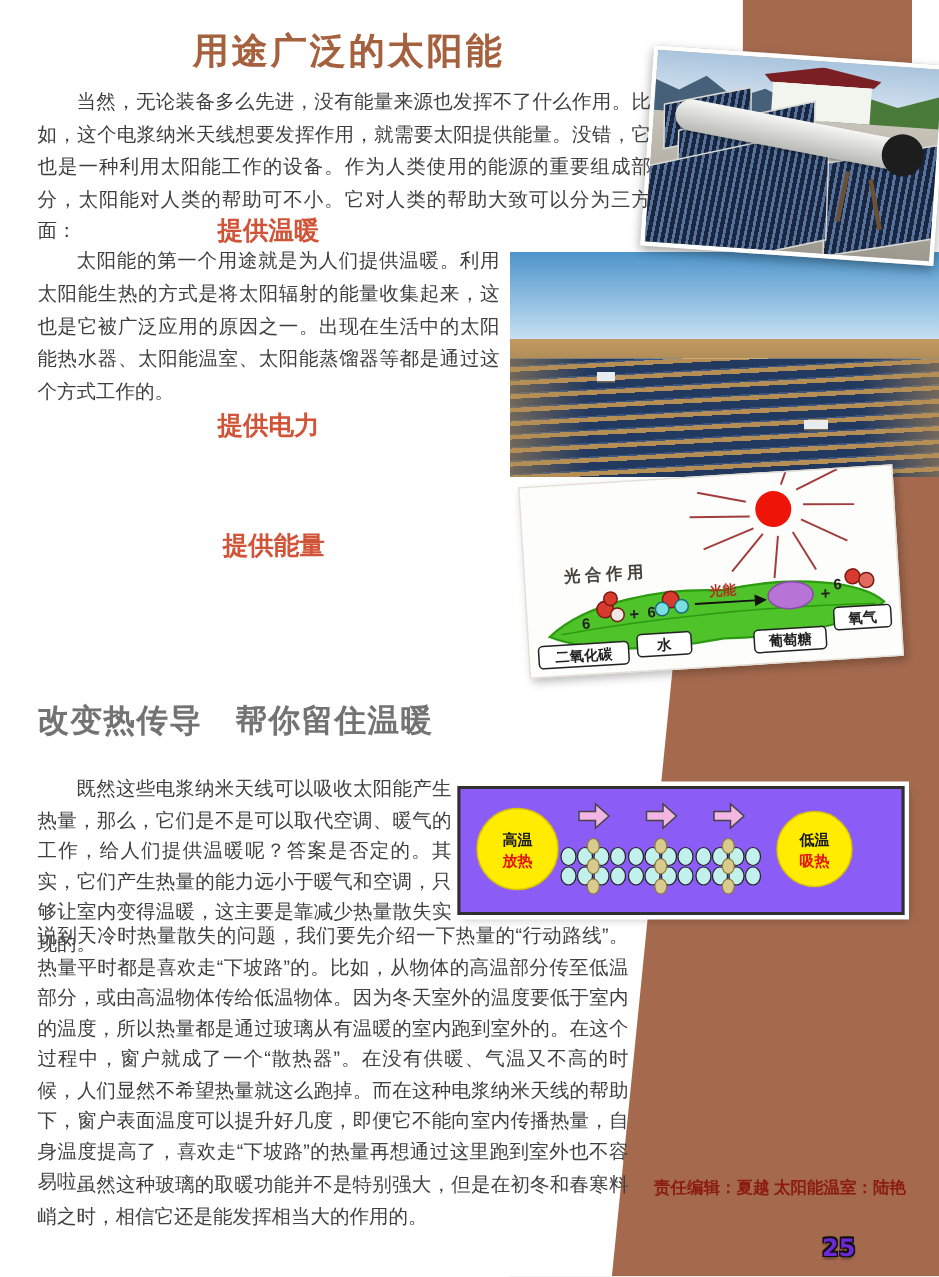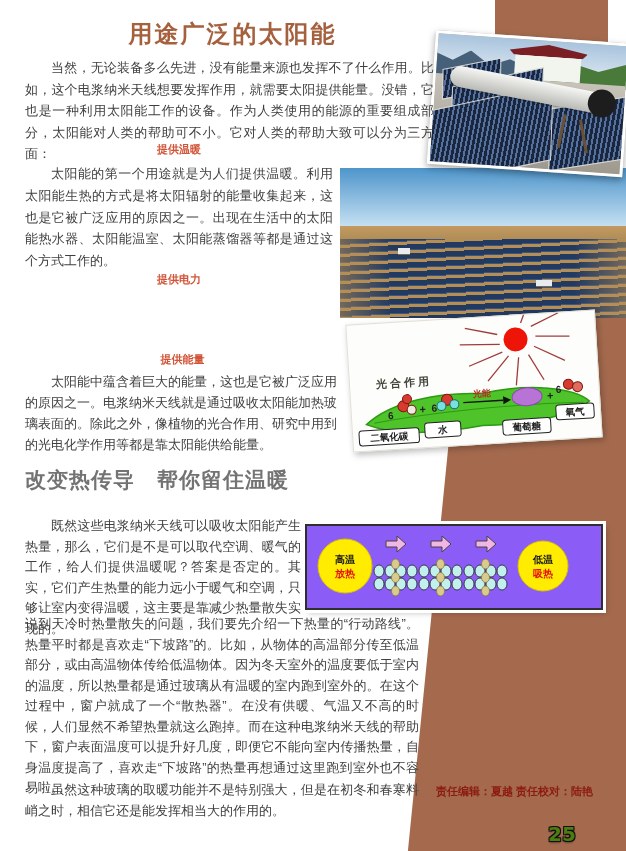--- a/index.html
+++ b/index.html
@@ -59,35 +59,35 @@
 
   
   .t{position:absolute;color:#3f3f3f;z-index:5;}
   .h1{left:25px;top:18px;width:415px;text-align:center;font-family:"Liberation Serif","DejaVu Serif",serif;
       font-weight:bold;font-size:24px;color:#a5603e;letter-spacing:2px;}
   .h2{left:25px;top:466px;width:410px;text-align:left;font-family:"Liberation Serif","DejaVu Serif",serif;
       font-weight:bold;font-size:21px;color:#737373;letter-spacing:1px;}
   .body{font-size:13px;line-height:21.5px;text-align:justify;text-justify:inter-character;}
   .indent{text-indent:2em;}
   .p-intro{left:25px;top:57px;width:409px;}
-  .subhead{font-weight:bold;font-size:11px;color:#d25438;text-align:center;}
+  .subhead{font-weight:bold;font-size:17px;color:#d25438;text-align:center;}
   .sh0{left:25px;top:142px;width:308px;}
   .p-sec0{left:25px;top:163px;width:308px;line-height:21.8px;}
   .sh1{left:25px;top:272px;width:308px;}
   .p-sec1{left:25px;top:292px;width:308px;line-height:20.5px;}
   .sh2{left:25px;top:352px;width:315px;}
   .p-sec2{left:25px;top:371px;width:312px;line-height:21px;}
   .p-a21{left:25px;top:516px;width:276px;line-height:20.5px;}
   .p-a22{left:25px;top:614px;width:394px;line-height:20.5px;}
   .p-a23{left:25px;top:779px;width:394px;line-height:21px;}
 
   
   .footer{position:absolute;left:436px;top:784px;width:176px;z-index:5;display:flex;gap:3px;
       font-size:11px;font-weight:bold;color:#8c1b10;white-space:nowrap;align-items:flex-end;}
-  .pagenum{position:absolute;left:548px;top:822px;z-index:5;font-size:20px;font-weight:bold;color:#4d7c0f;
+  .pagenum{position:absolute;left:548px;top:822px;z-index:5;font-size:16px;font-weight:bold;color:#6d28d9;
       font-family:"DejaVu Sans",sans-serif;
       text-shadow:-1px -1px 0 #111,1px -1px 0 #111,-1px 1px 0 #111,1px 1px 0 #111,0 2px 2px rgba(0,0,0,.4);}
 </style>
 </head>
 <body>
 
 <div class="page">
 
   <div class="decor-tr"></div>
   <div class="decor-band"></div>
@@ -216,26 +216,25 @@
 
   <div class="t h1">用途广泛的太阳能</div>
   <div class="t body indent p-intro">当然，无论装备多么先进，没有能量来源也发挥不了什么作用。比如，这个电浆纳米天线想要发挥作用，就需要太阳提供能量。没错，它也是一种利用太阳能工作的设备。作为人类使用的能源的重要组成部分，太阳能对人类的帮助可不小。它对人类的帮助大致可以分为三方面：</div>
 
   <div class="t subhead sh0">提供温暖</div>
   <div class="t body indent p-sec0">太阳能的第一个用途就是为人们提供温暖。利用太阳能生热的方式是将太阳辐射的能量收集起来，这也是它被广泛应用的原因之一。出现在生活中的太阳能热水器、太阳能温室、太阳能蒸馏器等都是通过这个方式工作的。</div>
 
   <div class="t subhead sh1">提供电力</div>
 
   <div class="t subhead sh2">提供能量</div>
-  <div class="t body indent p-sec2">太阳能中蕴含着巨大的能量，这也是它被广泛应用的原因之一。电浆纳米天线就是通过吸收太阳能加热玻璃表面的。除此之外，像植物的光合作用、研究中用到的光电化学作用等都是靠太阳能供给能量。</div>
 
   <div class="t h2">改变热传导　帮你留住温暖</div>
   <div class="t body indent p-a21">既然这些电浆纳米天线可以吸收太阳能产生热量，那么，它们是不是可以取代空调、暖气的工作，给人们提供温暖呢？答案是否定的。其实，它们产生热量的能力远小于暖气和空调，只够让室内变得温暖，这主要是靠减少热量散失实现的。</div>
   <div class="t body p-a22">说到天冷时热量散失的问题，我们要先介绍一下热量的“行动路线”。热量平时都是喜欢走“下坡路”的。比如，从物体的高温部分传至低温部分，或由高温物体传给低温物体。因为冬天室外的温度要低于室内的温度，所以热量都是通过玻璃从有温暖的室内跑到室外的。在这个过程中，窗户就成了一个“散热器”。在没有供暖、气温又不高的时候，人们显然不希望热量就这么跑掉。而在这种电浆纳米天线的帮助下，窗户表面温度可以提升好几度，即便它不能向室内传播热量，自身温度提高了，喜欢走“下坡路”的热量再想通过这里跑到室外也不容易啦。</div>
   <div class="t body indent p-a23">虽然这种玻璃的取暖功能并不是特别强大，但是在初冬和春寒料峭之时，相信它还是能发挥相当大的作用的。</div>
 
   <div class="footer">
     <span>责任编辑：夏越</span>
-    <span>责任校对：陆艳</span>
+    <span>太阳能温室：陆艳</span>
   </div>
   <div class="pagenum">25</div>
 
 </div>
 
 </body></html>

